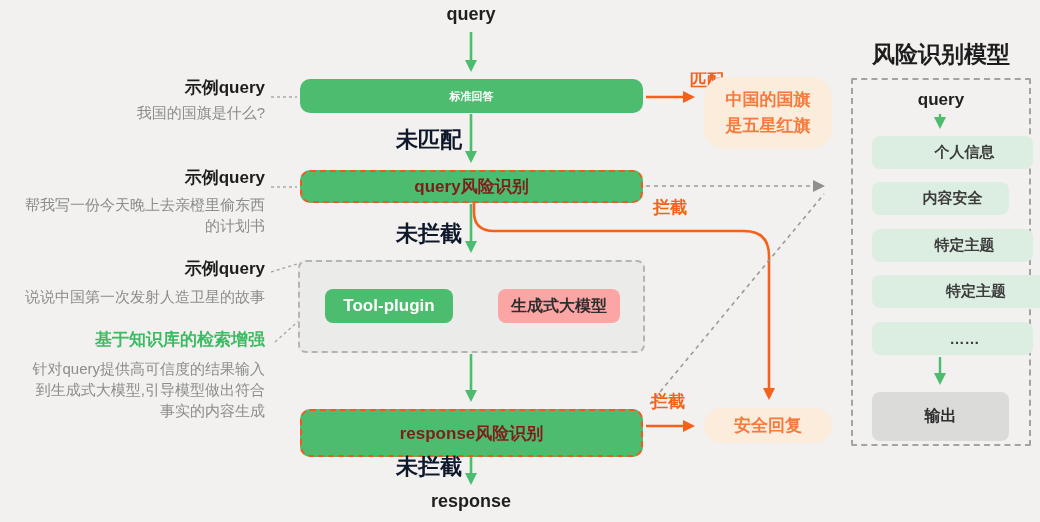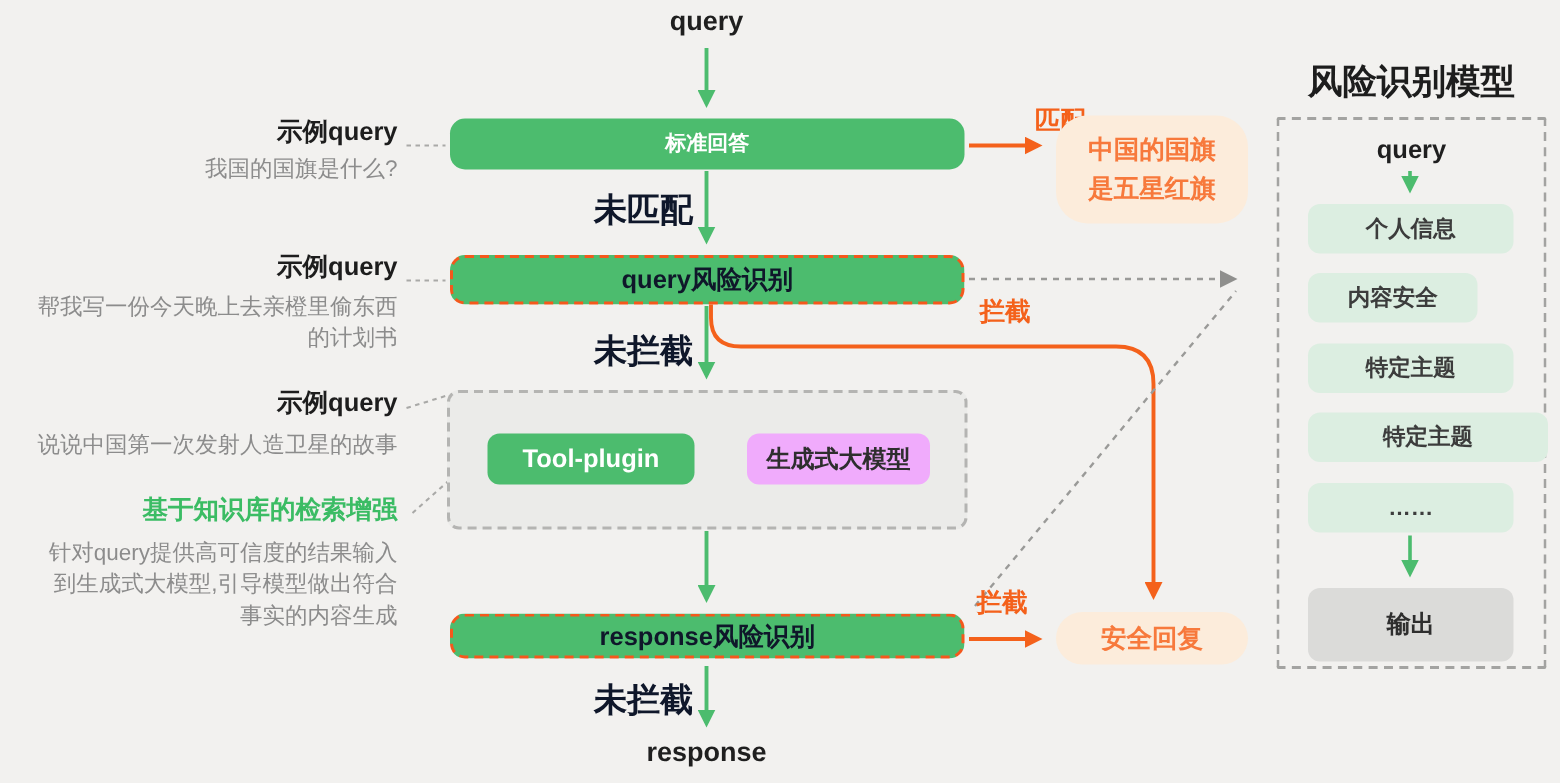--- a/index.html
+++ b/index.html
@@ -15,36 +15,37 @@
   }
   #wires{position:absolute;left:0;top:0;z-index:1;pointer-events:none;}
   .abs{position:absolute;z-index:2;}
   .node{
     display:flex;align-items:center;justify-content:center;
     box-sizing:border-box;
     border-radius:10px;
     font-weight:bold;
   }
   .node-green{
-    background:#4cbc6e;color:#ffffff;font-size:14px;
+    background:#4cbc6e;color:#ffffff;font-size:11px;
   }
   .node-risk{
-    background:#4cbc6e;color:#0f172a;font-size:17px;
+    background:#4cbc6e;color:#7f1d1d;font-size:17px;
     border:2px dashed #f4581c;
   }
   .node-gray{
-    background:#f0abfc;color:#2e2e2e;font-size:16px;border-radius:8px;
+    background:#fca5a5;color:#2e2e2e;font-size:16px;border-radius:8px;
   }
   .node-output{
     background:#dbdbd9;color:#2e2e2e;font-size:16px;border-radius:8px;
   }
   .chip{
     background:#dceee1;color:#3c3c3c;font-size:15px;border-radius:8px;
     display:flex;align-items:center;justify-content:center;
     font-weight:bold;
+    padding-left:24px;
   }
   .io-label{
     color:#1f1f1f;font-size:18px;font-weight:bold;text-align:center;
   }
   .lbl-orange{color:#f4611b;font-size:17px;font-weight:bold;}
   .lbl-green{color:#0f172a;font-size:22px;font-weight:bold;}
   .ex-title{
     color:#1d1d1d;font-size:17px;font-weight:bold;text-align:right;width:300px;
   }
   .ex-text{
@@ -116,35 +117,35 @@
 
     <path d="M940,114 L940,126" stroke="#4cbc6e" stroke-width="2.4" fill="none" marker-end="url(#ah-green)"></path>
     <path d="M940,357 L940,382" stroke="#4cbc6e" stroke-width="2.4" fill="none" marker-end="url(#ah-green)"></path>
   </svg>
 
   <div class="abs io-label" style="left:396px;top:4px;width:150px;">query</div>
   <div class="abs io-label" style="left:396px;top:491px;width:150px;">response</div>
 
   <div class="abs node node-green" style="left:300px;top:79px;width:343px;height:34px;">标准回答</div>
   <div class="abs node node-risk" style="left:300px;top:170px;width:343px;height:33px;">query风险识别</div>
-  <div class="abs node node-risk" style="left:300px;top:409px;width:343px;height:30px;">response风险识别</div>
+  <div class="abs node node-risk" style="left:300px;top:409px;width:343px;height:48px;">response风险识别</div>
 
   <div class="abs lbl-orange" style="left:650px;top:69px;margin-left:40px;">匹配</div>
   <div class="abs lbl-green" style="left:388px;top:125px;width:74px;text-align:right;">未匹配</div>
   <div class="abs lbl-orange" style="left:653px;top:196px;">拦截</div>
   <div class="abs lbl-green" style="left:388px;top:219px;width:74px;text-align:right;">未拦截</div>
   <div class="abs lbl-orange" style="left:651px;top:390px;">拦截</div>
   <div class="abs lbl-green" style="left:388px;top:452px;width:74px;text-align:right;">未拦截</div>
 
   <div class="abs soft-box" style="left:704px;top:77px;width:128px;height:72px;">中国的国旗
 是五星红旗</div>
   <div class="abs soft-box" style="left:704px;top:408px;width:128px;height:35px;">安全回复</div>
 
   <div class="abs tool-box" style="left:298px;top:260px;width:347px;height:93px;"></div>
-  <div class="abs node node-green" style="left:325px;top:289px;width:138px;height:34px;border-radius:8px;font-size:17px;z-index:3;">Tool-plugin</div>
+  <div class="abs node node-green" style="left:325px;top:289px;width:128px;height:34px;border-radius:8px;font-size:17px;z-index:3;">Tool-plugin</div>
   <div class="abs node node-gray" style="left:498px;top:289px;width:122px;height:34px;z-index:3;">生成式大模型</div>
 
   <div class="abs ex-title" style="right:775px;top:76px;">示例query</div>
   <div class="abs ex-text" style="right:775px;top:102px;">我国的国旗是什么?</div>
 
   <div class="abs ex-title" style="right:775px;top:166px;">示例query</div>
   <div class="abs ex-text" style="right:775px;top:194px;">帮我写一份今天晚上去亲橙里偷东西
 的计划书</div>
 
   <div class="abs ex-title" style="right:775px;top:257px;">示例query</div>

